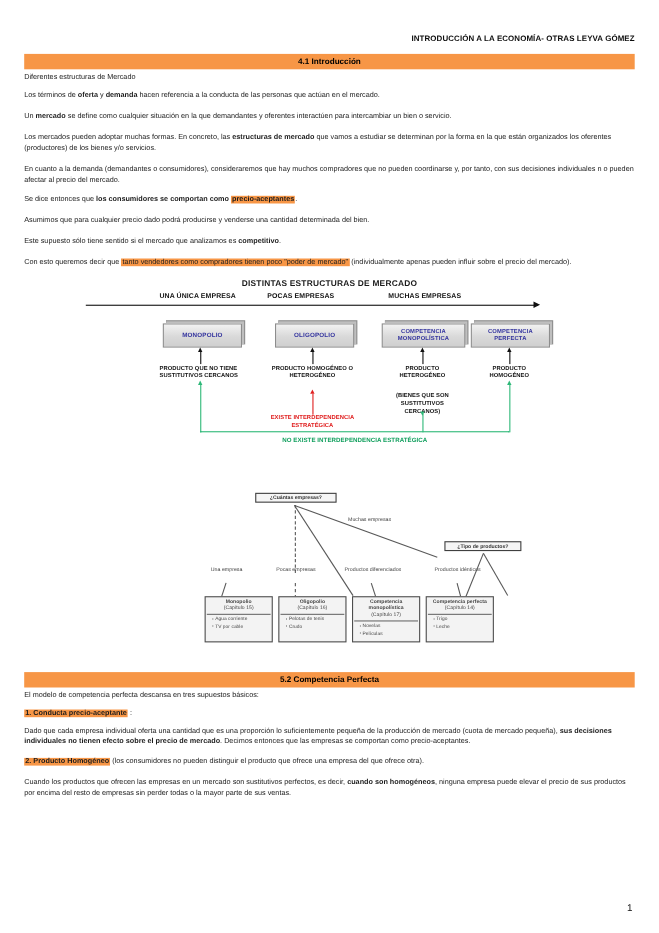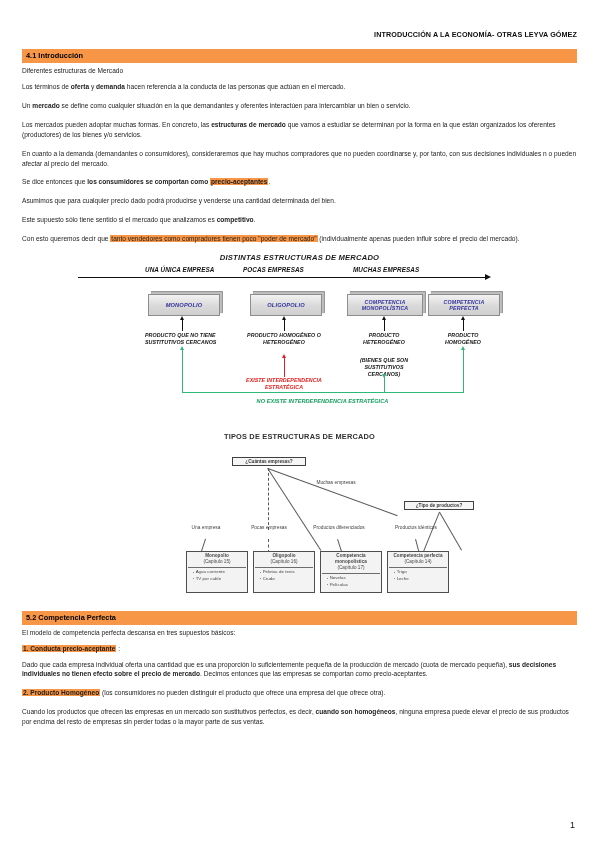--- a/index.html
+++ b/index.html
@@ -29,36 +29,37 @@
 
   
   .section-bar {
     margin: 9px 22px 3px 22px;
     background: #F79646;
     color: #000;
     font-weight: bold;
     font-size: 7.4px;
     padding: 2px 4px 2.5px 4px;
     line-height: 1.25;
+    text-align: center;
   }
 
   
   .para {
     margin: 0 22px 9px 22px;
     font-size: 6.6px;
     line-height: 1.5;
     text-align: left;
     color: #1c1c1c;
   }
   .para.tight { margin-bottom: 6px; }
   .para b { font-weight: bold; }
   .hl { background: #F79646; padding: 0 1px; }
 
   
-  .fig1 { position: relative; margin: 6px 0 4px 0; height: 175px; font-style: italic; }
+  .fig1 { position: relative; margin: 6px 0 4px 0; height: 175px; }
   .fig-title {
     text-align: center;
     font-weight: bold;
     font-size: 7.6px;
     letter-spacing: .2px;
     color: #1a1a1a;
   }
   .axis-labels {
     position: relative;
     height: 12px;
@@ -285,21 +286,20 @@
     <div class="arrowdown" style="left:381.5px; top:121px;"></div>
     <div class="vline green" style="left:463px; top:97px; height:43px;"></div>
     <div class="arrowup green" style="left:460.5px; top:93px;"></div>
 
     <div class="greenbox" style="left:182px; top:139px; width:281px; height:1px;"></div>
 
     <div class="note green" style="left:170px; top:145px; width:305px; font-size:5.6px;">NO EXISTE INTERDEPENDENCIA ESTRATÉGICA</div>
   </div>
 
   <div class="fig2">
-    <div class="fig2-title">TIPOS DE ESTRUCTURAS DE MERCADO</div>
 
     <div class="f2canvas">
 
       <div class="f2head" style="left:232px; top:16px; width:74px;">¿Cuántas empresas?</div>
 
       <div class="f2line" style="left:268px; top:27px; width:98px; transform: rotate(57deg);"></div>
       <div class="f2dash" style="left:268px; top:27px; height:62px;"></div>
       <div class="f2line" style="left:268px; top:27px; width:138px; transform: rotate(20deg);"></div>
 
       <div class="f2lab" style="left:308px; top:39px; width:56px;">Muchas empresas</div>

